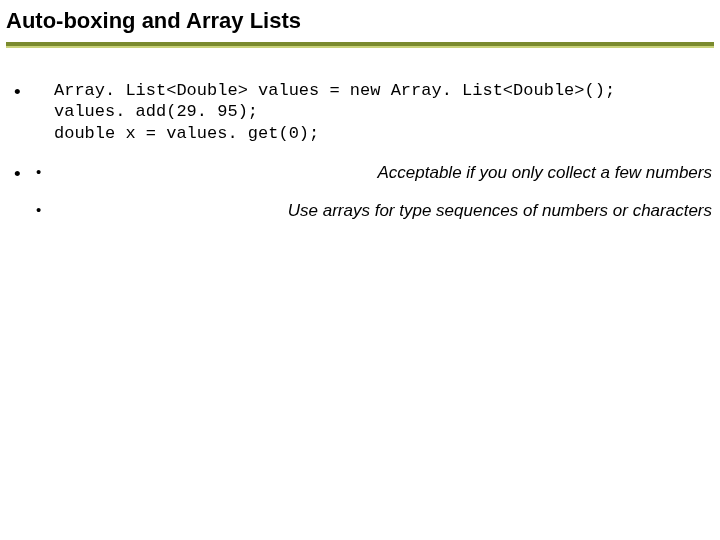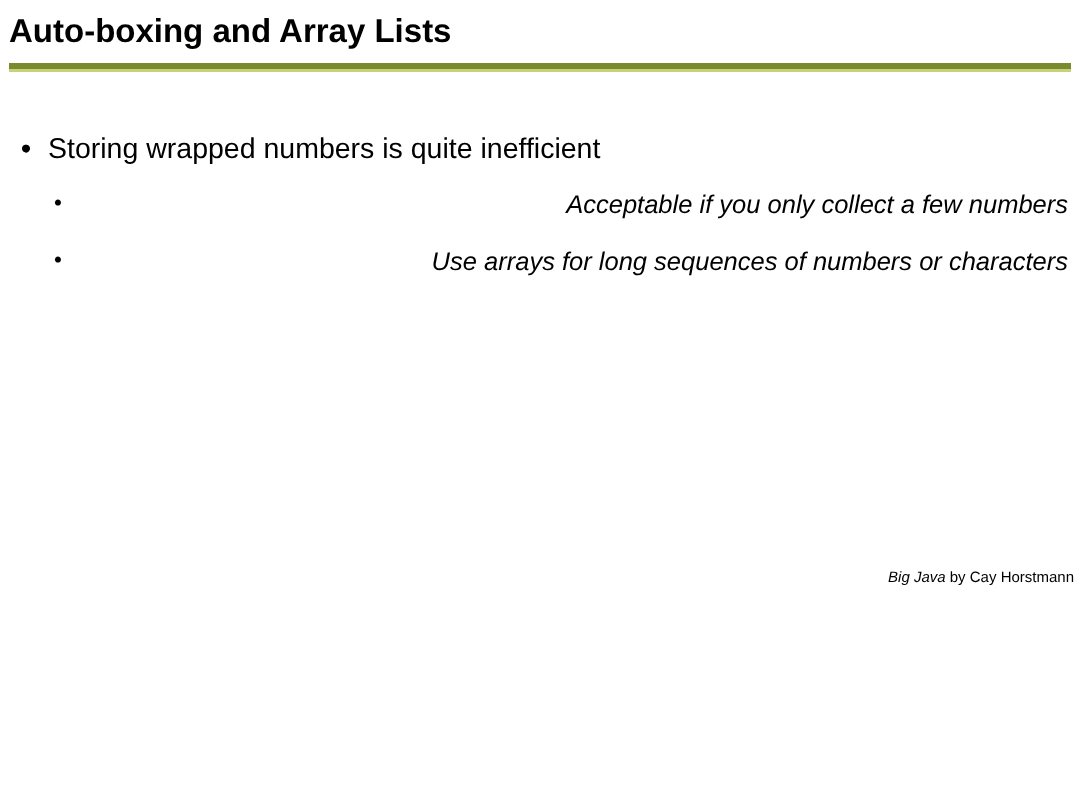--- a/index.html
+++ b/index.html
@@ -30,30 +30,29 @@
     <div class="title">Auto-boxing and Array Lists</div>
     <div class="rule">
       <div class="bar-dark"></div>
       <div class="bar-light"></div>
     </div>
   </div>
 
   <div class="body">
     <ul class="level1">
       <li>
+        <div class="code">Array. List&lt;Double&gt; values = new Array. List&lt;Double&gt;();
+values. add(29. 95);
+double x = values. get(0);</div>
       </li>
       <li>
-        <span>Storing wrapped numbers is quite inefficient</span>
         <ul class="level2">
           <li>Acceptable if you only collect a few numbers</li>
-          <li>Use arrays for long sequences of numbers or characters</li>
+          <li>Use arrays for type sequences of numbers or characters</li>
         </ul>
       </li>
     </ul>
   </div>
 
   <div class="footer">
-    <div>
-      <span class="book">Big Java</span><span> by Cay Horstmann</span>
-    </div>
   </div>
 
 </div>
 
 </body></html>

